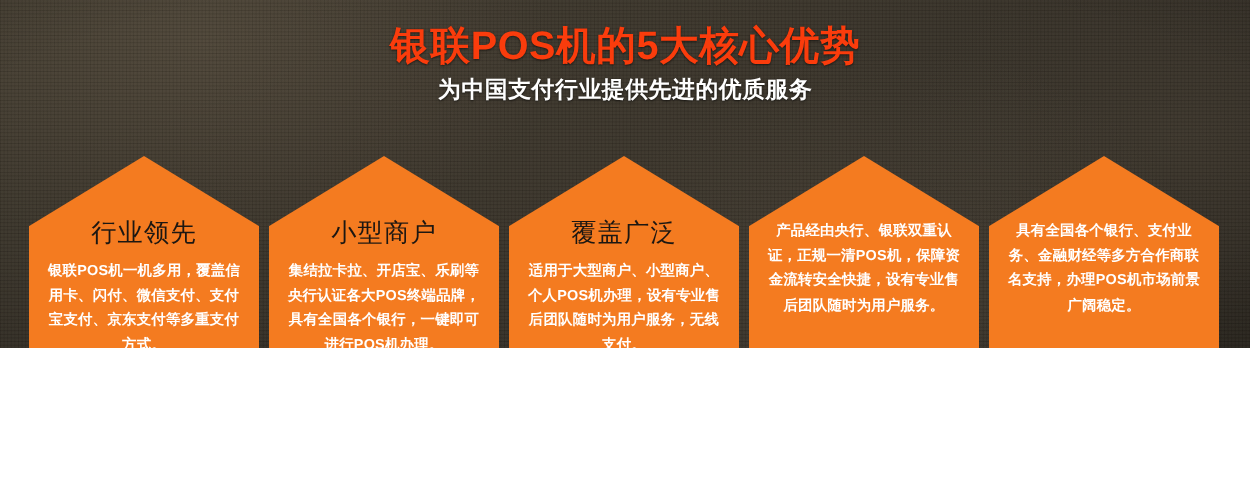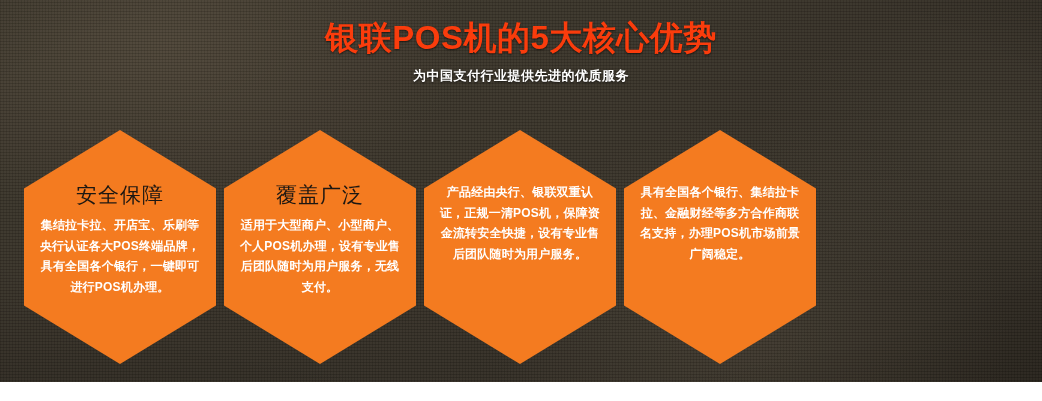--- a/index.html
+++ b/index.html
@@ -9,21 +9,21 @@
   body {
     width: 1042px;
     height: 401px;
     overflow: hidden;
     font-family: "Liberation Sans", "DejaVu Sans", sans-serif;
   }
 
   #banner {
     position: relative;
     width: 1042px;
-    height: 382px;
+    height: 290px;
     overflow: hidden;
     background-color: #393328;
   }
 
   
   #bg-base {
     position: absolute;
     inset: 0;
     background:
       radial-gradient(ellipse 420px 260px at 16% 12%, rgba(118,104,84,0.30) 0%, rgba(118,104,84,0) 70%),
@@ -59,21 +59,21 @@
     font-size: 33px;
     font-weight: bold;
     line-height: 40px;
     color: #fa3c0c;
     letter-spacing: 0.5px;
     text-shadow: 0 1px 2px rgba(0,0,0,0.55);
     white-space: nowrap;
   }
   #sub-title {
     margin-top: 5px;
-    font-size: 13px;
+    font-size: 19px;
     font-weight: bold;
     line-height: 26px;
     color: #ffffff;
     letter-spacing: 0.5px;
     text-shadow: 0 1px 2px rgba(0,0,0,0.6);
     white-space: nowrap;
   }
 
   
   #hex-row {
@@ -129,41 +129,47 @@
   <div id="bg-noise"></div>
   <div id="bg-vignette"></div>
 
   <div id="heading-block">
     <div id="main-title">银联POS机的5大核心优势</div>
     <div id="sub-title">为中国支付行业提供先进的优质服务</div>
   </div>
 
   <div id="hex-row">
 
+    <div class="hex-card">
+      <div class="hex-inner">
+        <div class="hex-title">行业领先</div>
+        <div class="hex-body">银联POS机一机多用，覆盖信用卡、闪付、微信支付、支付宝支付、京东支付等多重支付方式。</div>
+      </div>
+    </div>
 
     <div class="hex-card">
       <div class="hex-inner">
-        <div class="hex-title">安全保障</div>
+        <div class="hex-title">小型商户</div>
         <div class="hex-body">集结拉卡拉、开店宝、乐刷等央行认证各大POS终端品牌，具有全国各个银行，一键即可进行POS机办理。</div>
       </div>
     </div>
 
     <div class="hex-card">
       <div class="hex-inner">
         <div class="hex-title">覆盖广泛</div>
         <div class="hex-body">适用于大型商户、小型商户、个人POS机办理，设有专业售后团队随时为用户服务，无线支付。</div>
       </div>
     </div>
 
     <div class="hex-card">
       <div class="hex-inner">
         <div class="hex-body">产品经由央行、银联双重认证，正规一清POS机，保障资金流转安全快捷，设有专业售后团队随时为用户服务。</div>
       </div>
     </div>
 
     <div class="hex-card">
       <div class="hex-inner">
-        <div class="hex-body">具有全国各个银行、集结拉卡拉、金融财经等多方合作商联名支持，办理POS机市场前景广阔稳定。</div>
+        <div class="hex-body">具有全国各个银行、支付业务、金融财经等多方合作商联名支持，办理POS机市场前景广阔稳定。</div>
       </div>
     </div>
 
   </div>
 </div>
 
 </body></html>

